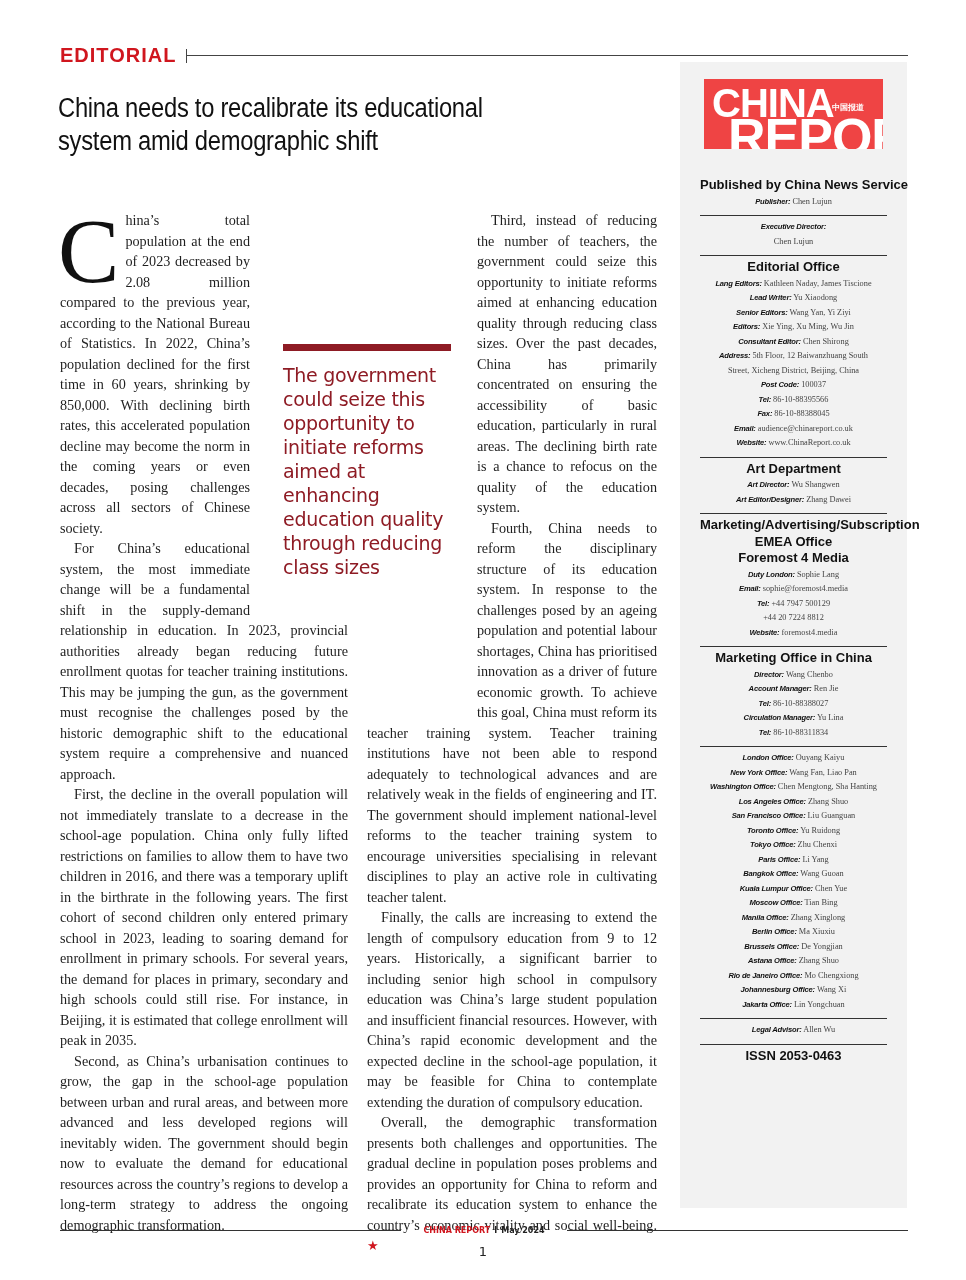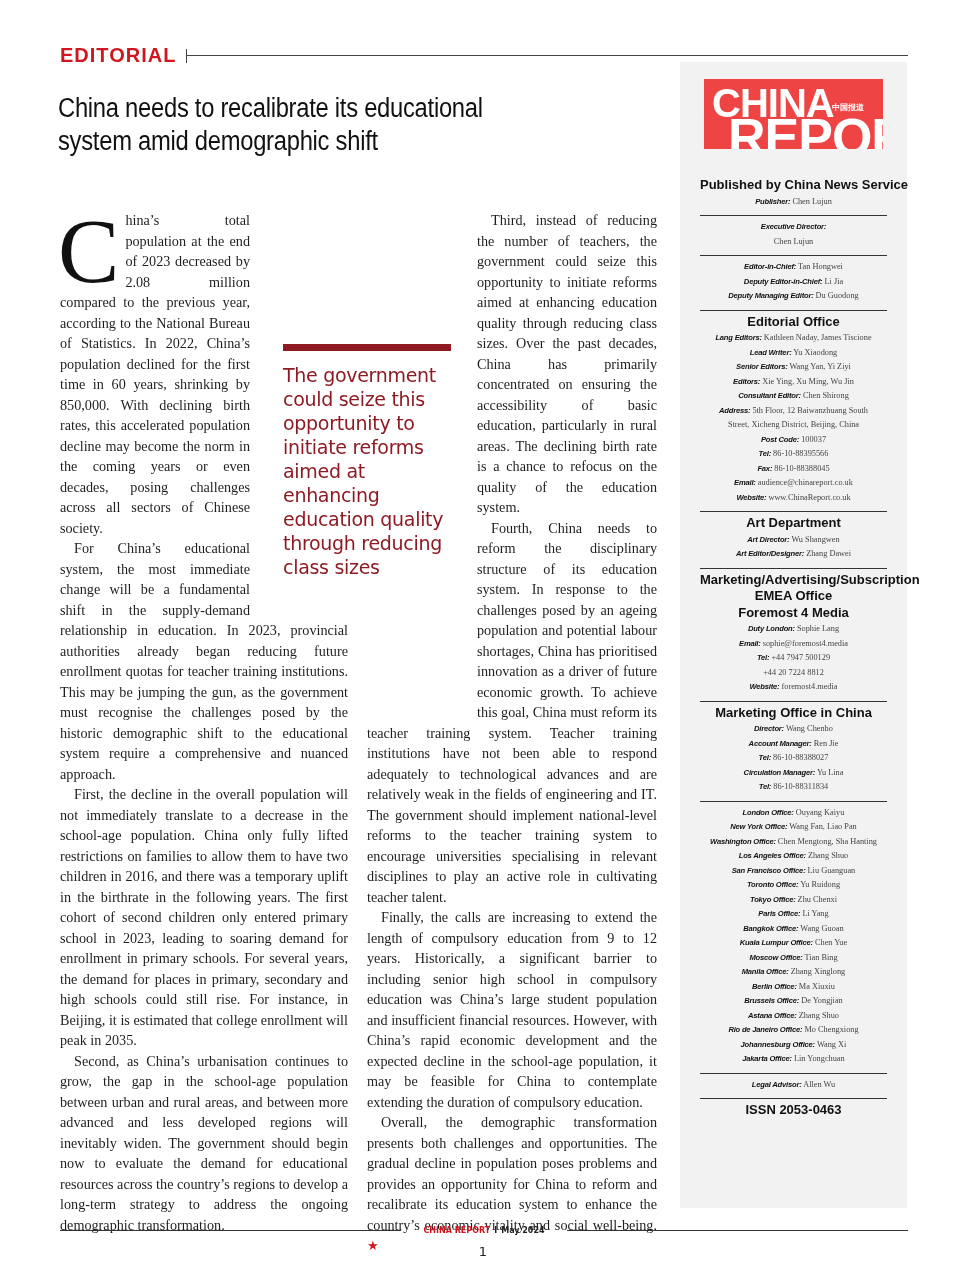--- a/index.html
+++ b/index.html
@@ -95,25 +95,20 @@
   <div class="masthead" id="masthead">
       <div class="mh-block">
         <div class="mh-line"><span class="mh-head">Published by China News Service</span></div>
         <div class="mh-line"><span class="mh-lbl">Publisher:</span> <span class="mh-val">Chen Lujun</span></div>
       </div>
       <div class="mh-block">
         <div class="mh-line"><span class="mh-lbl">Executive Director:</span> </div>
         <div class="mh-line"><span class="mh-val">Chen Lujun</span></div>
       </div>
       <div class="mh-block">
-        <div class="mh-line"><span class="mh-lbl">Editor-in-Chief:</span> <span class="mh-val">Tan Hongwei</span></div>
-        <div class="mh-line"><span class="mh-lbl">Deputy Editor-in-Chief:</span> <span class="mh-val">Li Jia</span></div>
-        <div class="mh-line"><span class="mh-lbl">Deputy Managing Editor:</span> <span class="mh-val">Du Guodong</span></div>
-      </div>
-      <div class="mh-block">
         <div class="mh-line"><span class="mh-head">Editorial Office</span></div>
         <div class="mh-line"><span class="mh-lbl">Lang Editors:</span> <span class="mh-val">Kathleen Naday, James Tiscione</span></div>
         <div class="mh-line"><span class="mh-lbl">Lead Writer:</span> <span class="mh-val">Yu Xiaodong</span></div>
         <div class="mh-line"><span class="mh-lbl">Senior Editors:</span> <span class="mh-val">Wang Yan, Yi Ziyi</span></div>
         <div class="mh-line"><span class="mh-lbl">Editors:</span> <span class="mh-val">Xie Ying, Xu Ming, Wu Jin</span></div>
         <div class="mh-line"><span class="mh-lbl">Consultant Editor:</span> <span class="mh-val">Chen Shirong</span></div>
         <div class="mh-line"><span class="mh-lbl">Address:</span> <span class="mh-val">5th Floor, 12 Baiwanzhuang South</span></div>
         <div class="mh-line"><span class="mh-val">Street, Xicheng District, Beijing, China</span></div>
         <div class="mh-line"><span class="mh-lbl">Post Code:</span> <span class="mh-val">100037</span></div>
         <div class="mh-line"><span class="mh-lbl">Tel:</span> <span class="mh-val">86-10-88395566</span></div>

